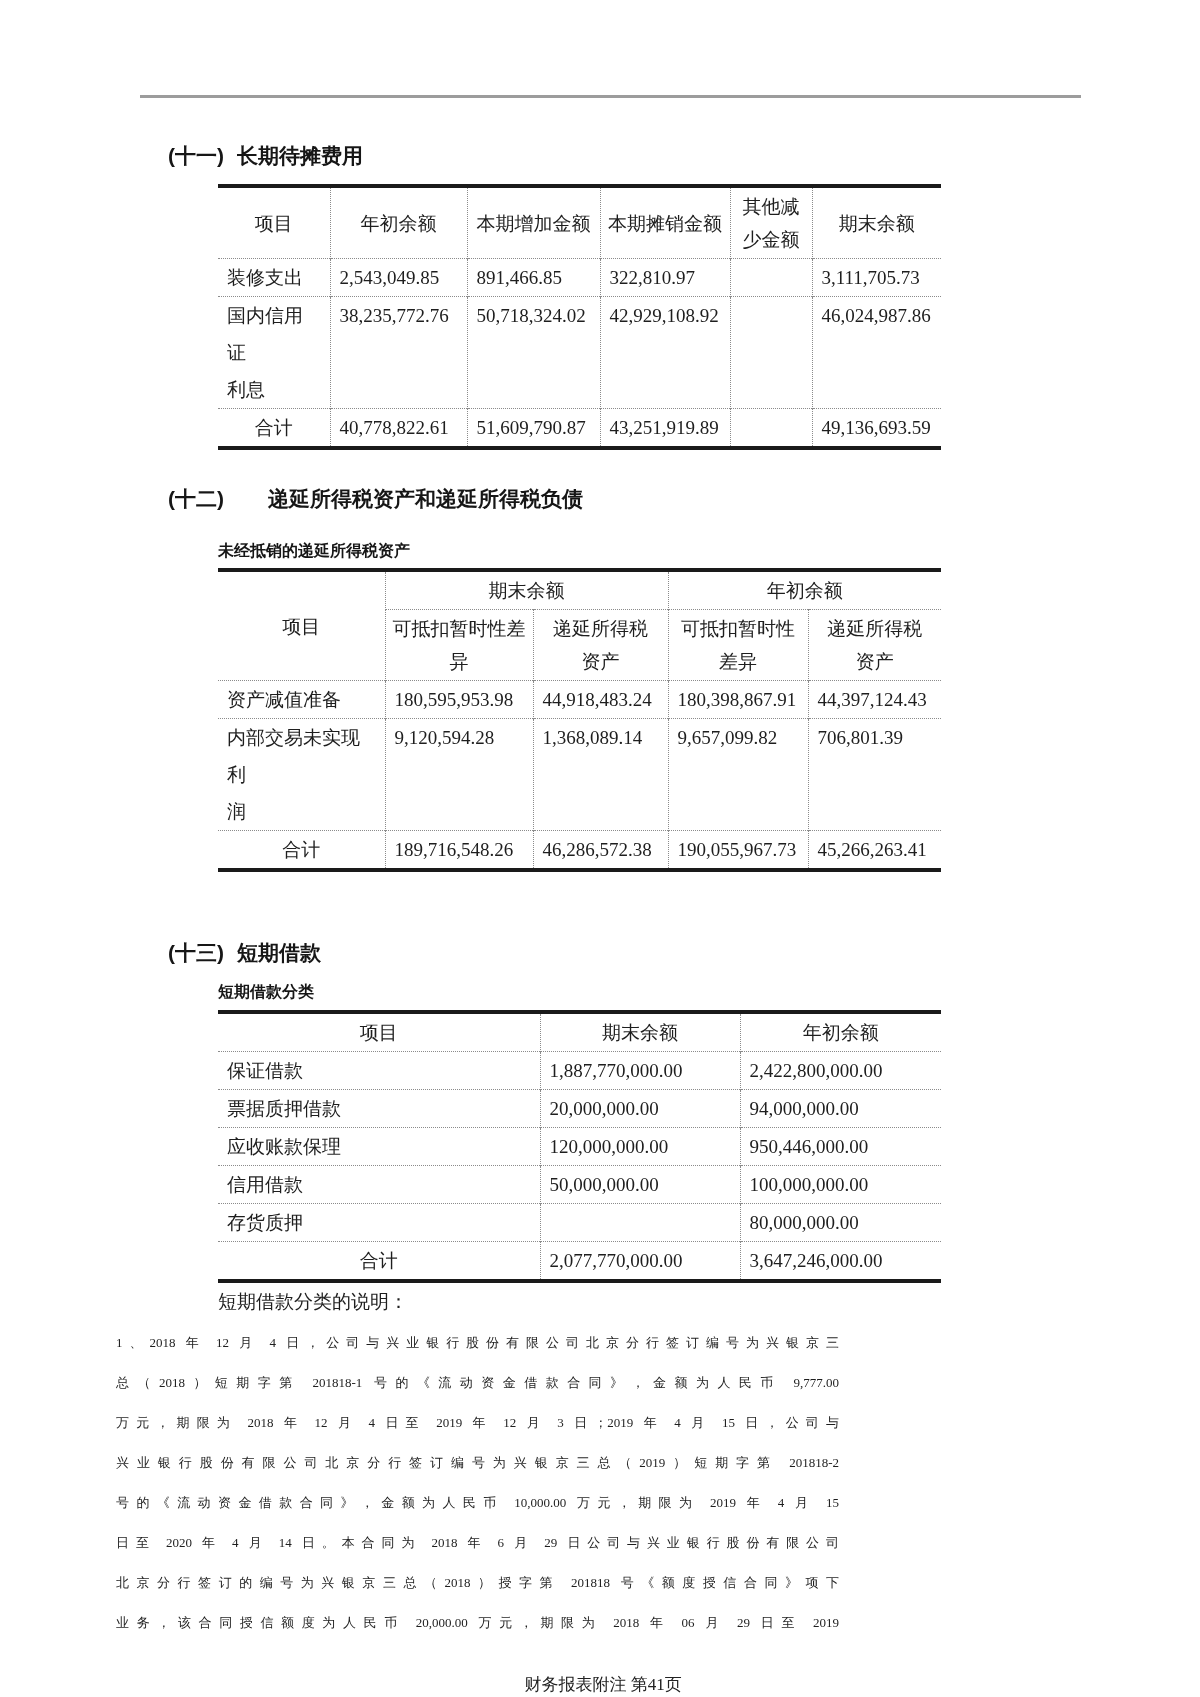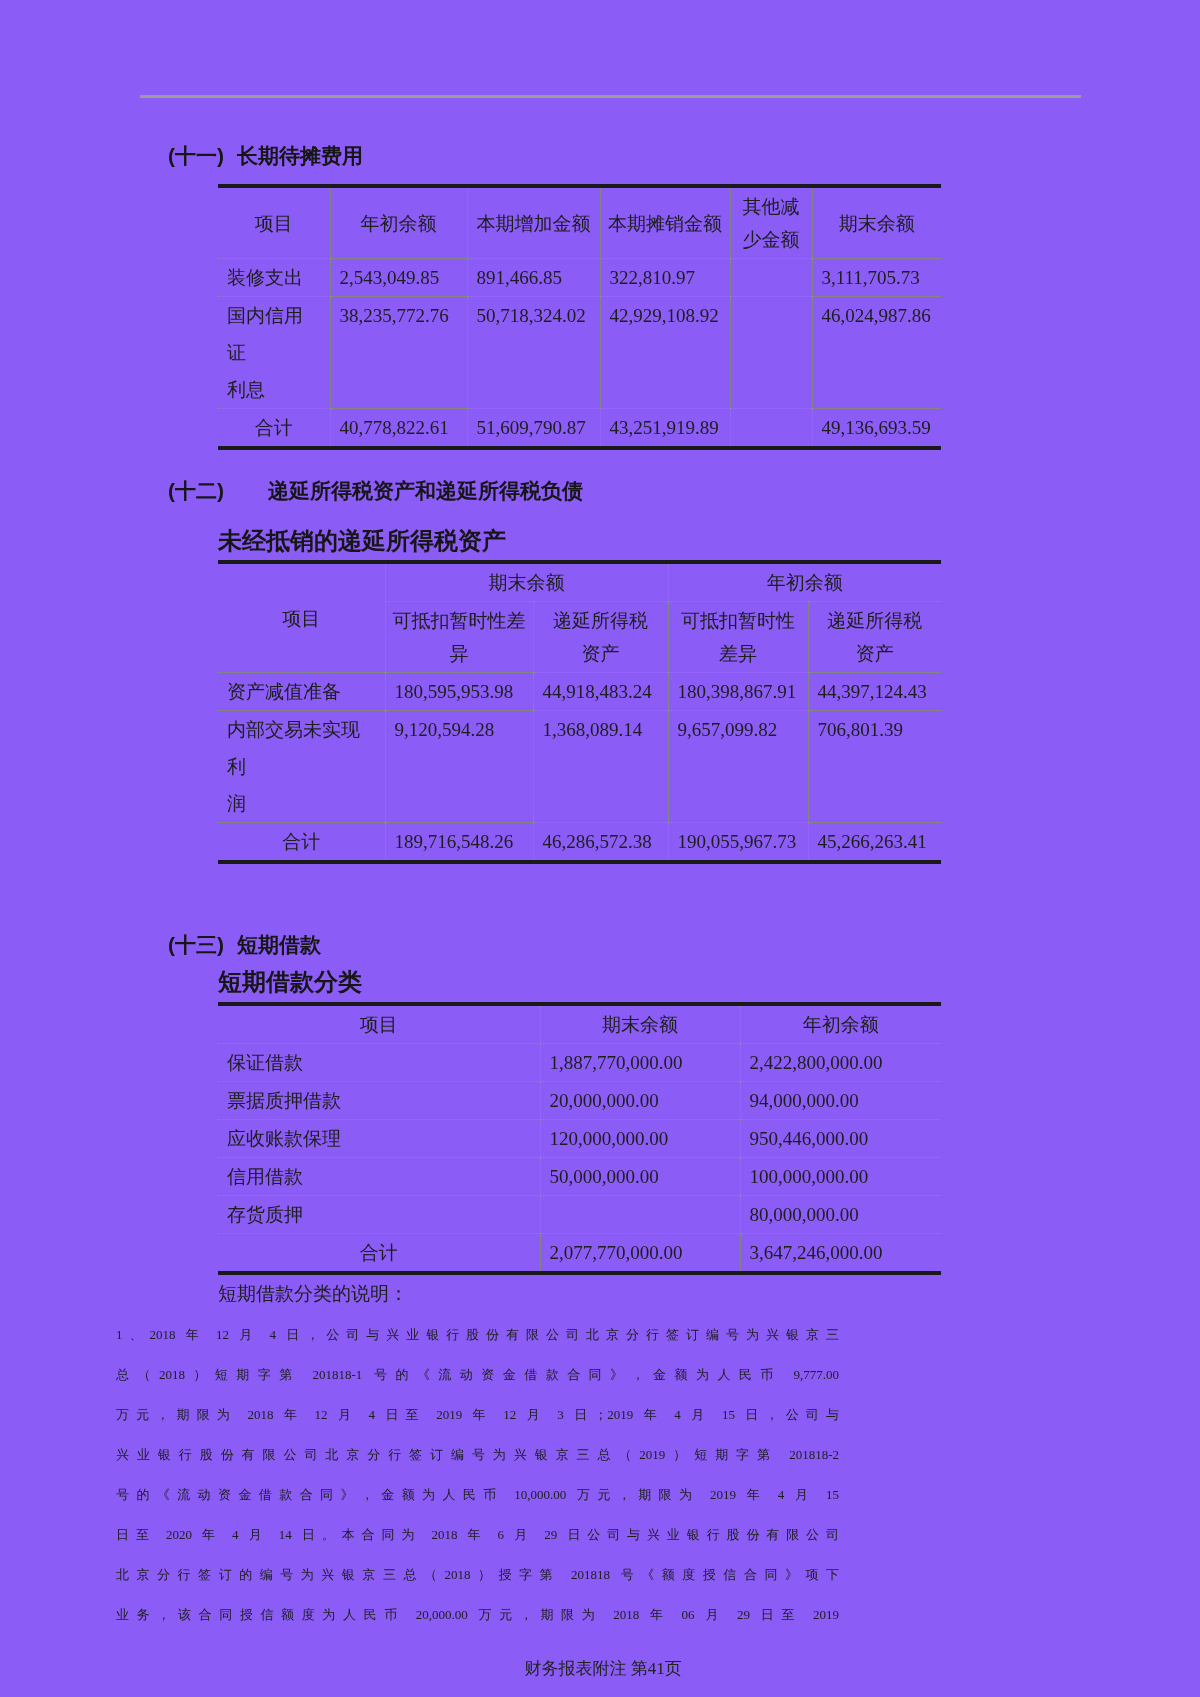--- a/index.html
+++ b/index.html
@@ -1,45 +1,45 @@
 <!DOCTYPE html>
 <html><head>
 <meta charset="utf-8">
 <style>
   html,body { margin:0; padding:0; background:#e9e9e9; }
   .page {
     position: relative;
     width: 1200px; height: 1697px;
     margin: 0 auto;
-    background: #8b5cf6;
+    background: #ffffff;
     color: #1e1e1e;
     font-family: "Liberation Serif", "DejaVu Serif", serif;
     overflow: hidden;
   }
   .top-rule {
     margin: 95px 0 0 140px;
     width: 941px; height: 3px;
     background: #9c9c9c;
   }
   .sec-heading {
     display: flex; gap: 13px;
     margin-left: 168px;
     font-family: "Liberation Sans", "DejaVu Sans", sans-serif;
     font-weight: bold;
     font-size: 21px; line-height: 26px;
     color: #161616;
   }
   .h11 { margin-top: 45px; }
-  .h12 { margin-top: 28px; gap: 44px; }
+  .h12 { margin-top: 36px; gap: 44px; }
   .h13 { margin-top: 68px; }
   .sub-heading {
     margin-left: 218px;
-    font-family: Liberation Mono, monospace;
+    font-family: Liberation Sans, sans-serif;
     font-weight: bold;
-    font-size: 24px; line-height: 26px;
+    font-size: 16px; line-height: 26px;
     color: #161616;
   }
   .sub12 { margin-top: 26px; }
   .sub13 { margin-top: 13px; }
   .fin-table {
     border-collapse: collapse;
     table-layout: fixed;
     margin-left: 218px;
     width: 723px;
     border-top: 4px solid #1a1a1a;
@@ -76,21 +76,21 @@
     font-size: 19px; line-height: 40px; font-family: Liberation Mono, monospace;
   }
   .para-line {
     margin-left: 116px;
     width: 723px;
     font-size: 13px; line-height: 40px;
     text-align: justify;
     text-align-last: justify;
   }
   .footer {
-    margin-top: 22px;
+    margin-top: 30px;
     text-align: center;
     font-size: 17px; line-height: 24px;
     color: #222;
     padding-left: 6px;
   }
 </style>
 </head>
 <body>
 
 <div class="page">

